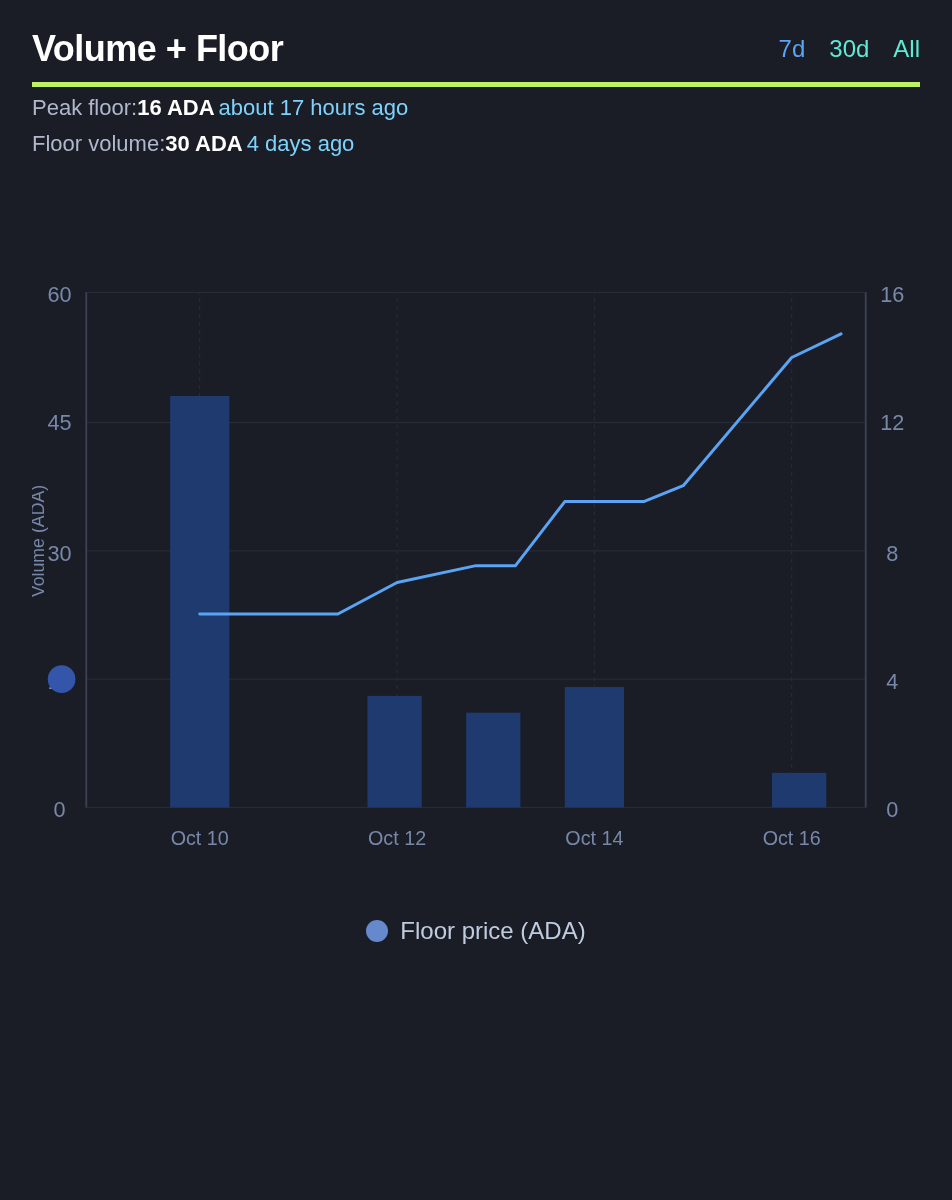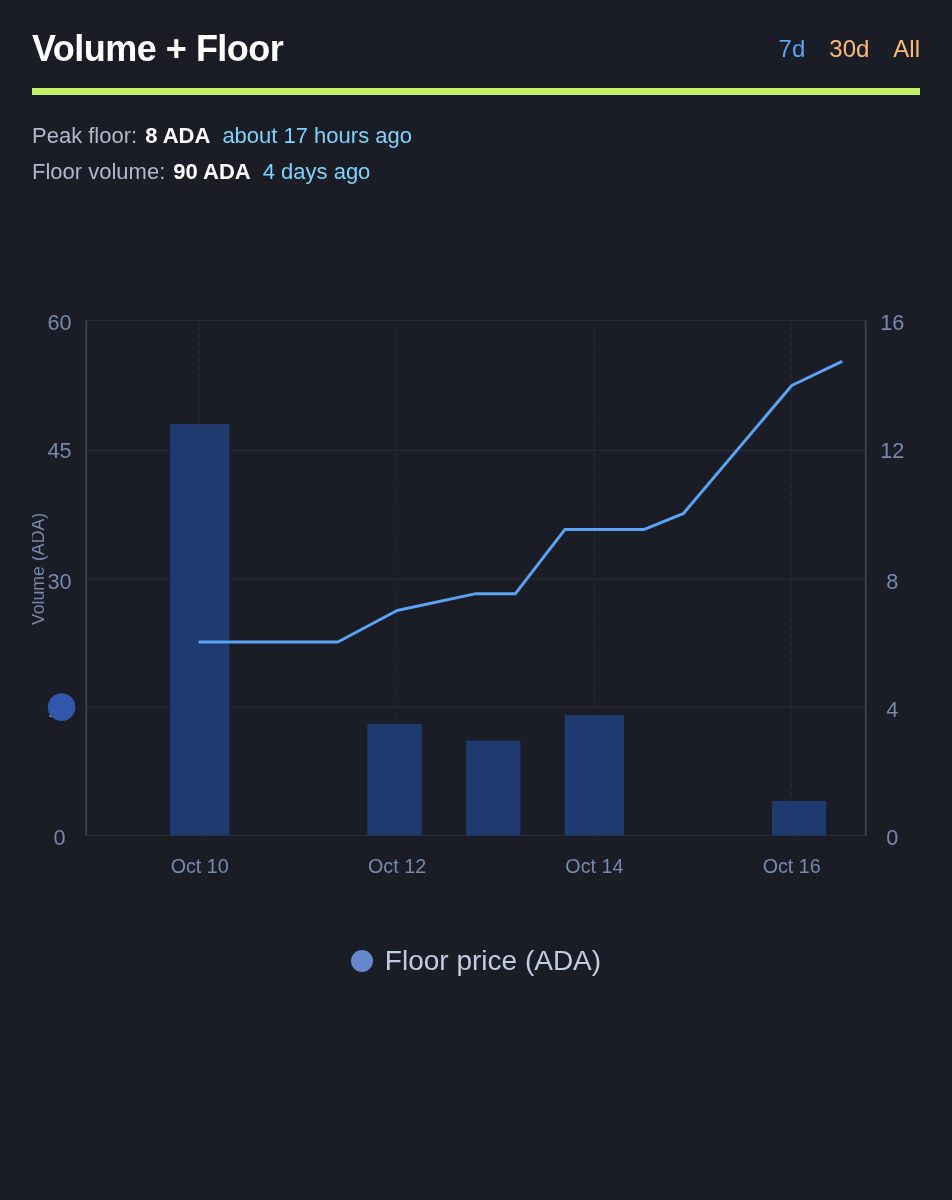--- a/index.html
+++ b/index.html
@@ -14,59 +14,57 @@
 
     .container {
       padding: 28px 32px 40px 32px;
     }
 
     
     .header {
       display: flex;
       align-items: center;
       justify-content: space-between;
-      margin-bottom: 20px;
-      padding-bottom: 18px;
-      border-bottom: 7px solid #bef264;
+      padding-bottom: 12px;
+      border-bottom: 5px solid #bef264;
     }
 
     .title {
       font-size: 36px;
       font-weight: 700;
       color: #ffffff;
       letter-spacing: -0.5px;
     }
 
     .time-filters {
       display: flex;
       gap: 24px;
       align-items: flex-end;
     }
 
     .time-filter {
       font-size: 24px;
       font-weight: 500;
-      color: #fdba74;
+      color: #5eead4;
       cursor: pointer;
     }
 
     .time-filter.active {
       color: #5ba4f5;
     }
 
     
     .stats {
       margin-bottom: 24px;
       padding-top: 8px;
     }
 
     .stat-row {
       display: flex;
       align-items: baseline;
-      gap: 8px;
       margin-bottom: 10px;
       font-size: 22px;
       color: #b0b8cc;
     }
 
     .stat-label {
       font-weight: 400;
     }
 
     .stat-value {
@@ -93,21 +91,21 @@
       height: 100%;
     }
 
     
     .legend {
       display: flex;
       justify-content: center;
       align-items: center;
       gap: 12px;
       margin-top: 16px;
-      font-size: 28px;
+      font-size: 24px;
       color: #c0cce0;
     }
 
     .legend-dot {
       width: 22px;
       height: 22px;
       border-radius: 50%;
       background: #6688cc;
       flex-shrink: 0;
     }
@@ -122,26 +120,26 @@
     <div class="time-filters">
       <span class="time-filter active">7d</span>
       <span class="time-filter">30d</span>
       <span class="time-filter">All</span>
     </div>
   </div>
 
   <div class="stats">
     <div class="stat-row">
       <span class="stat-label">Peak floor:</span>
-      <span class="stat-value">8 ADA</span>
+      <span class="stat-value">16 ADA</span>
       <span class="stat-time">about 17 hours ago</span>
     </div>
     <div class="stat-row">
       <span class="stat-label">Floor volume:</span>
-      <span class="stat-value">90 ADA</span>
+      <span class="stat-value">30 ADA</span>
       <span class="stat-time">4 days ago</span>
     </div>
   </div>
 
   <div class="chart-wrapper">
     <svg class="chart-svg" viewBox="0 0 900 680" preserveAspectRatio="xMidYMid meet">
 
       <text x="28" y="620" fill="#7788aa" font-size="22" text-anchor="middle">0</text>
       <text x="28" y="490" fill="#7788aa" font-size="22" text-anchor="middle">15</text>
       <text x="28" y="360" fill="#7788aa" font-size="22" text-anchor="middle">30</text>

